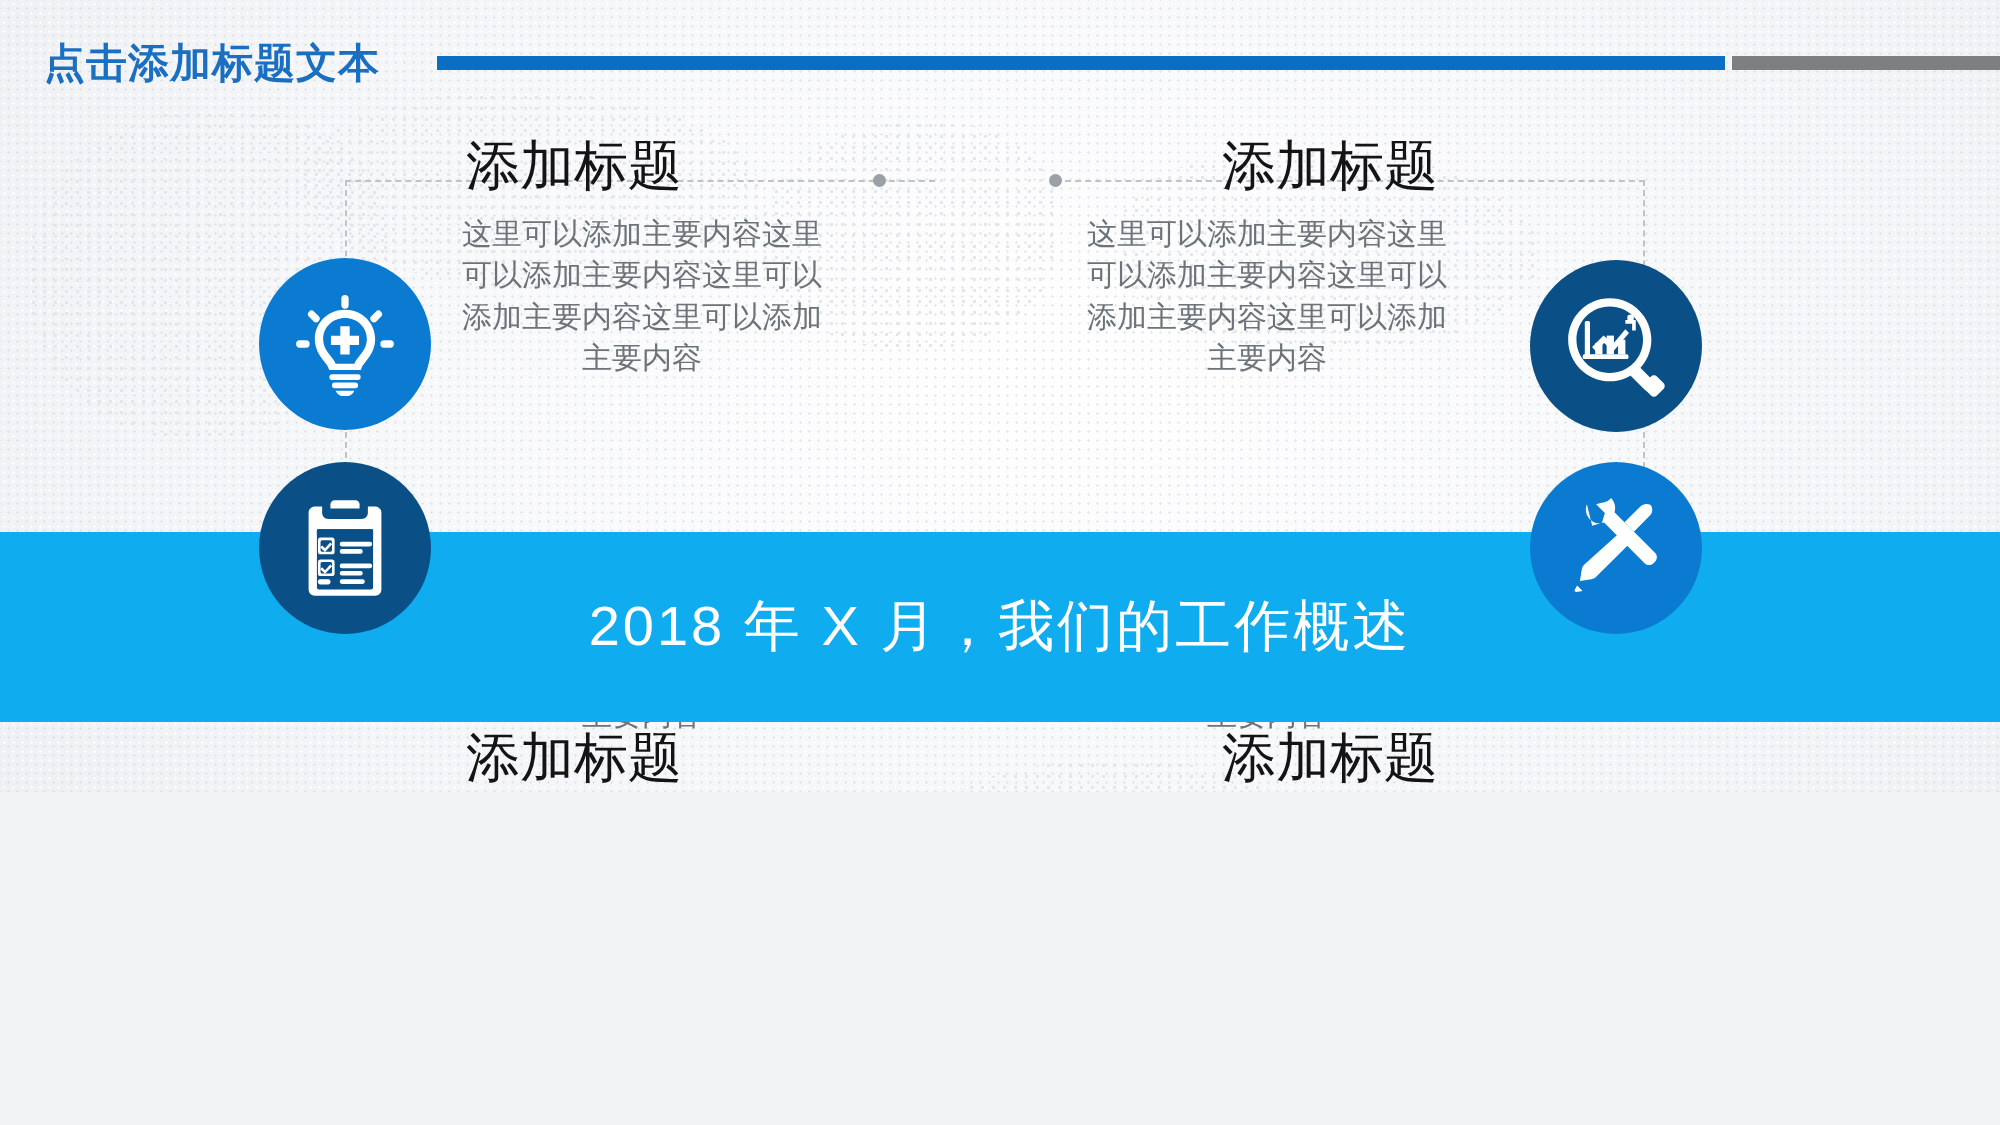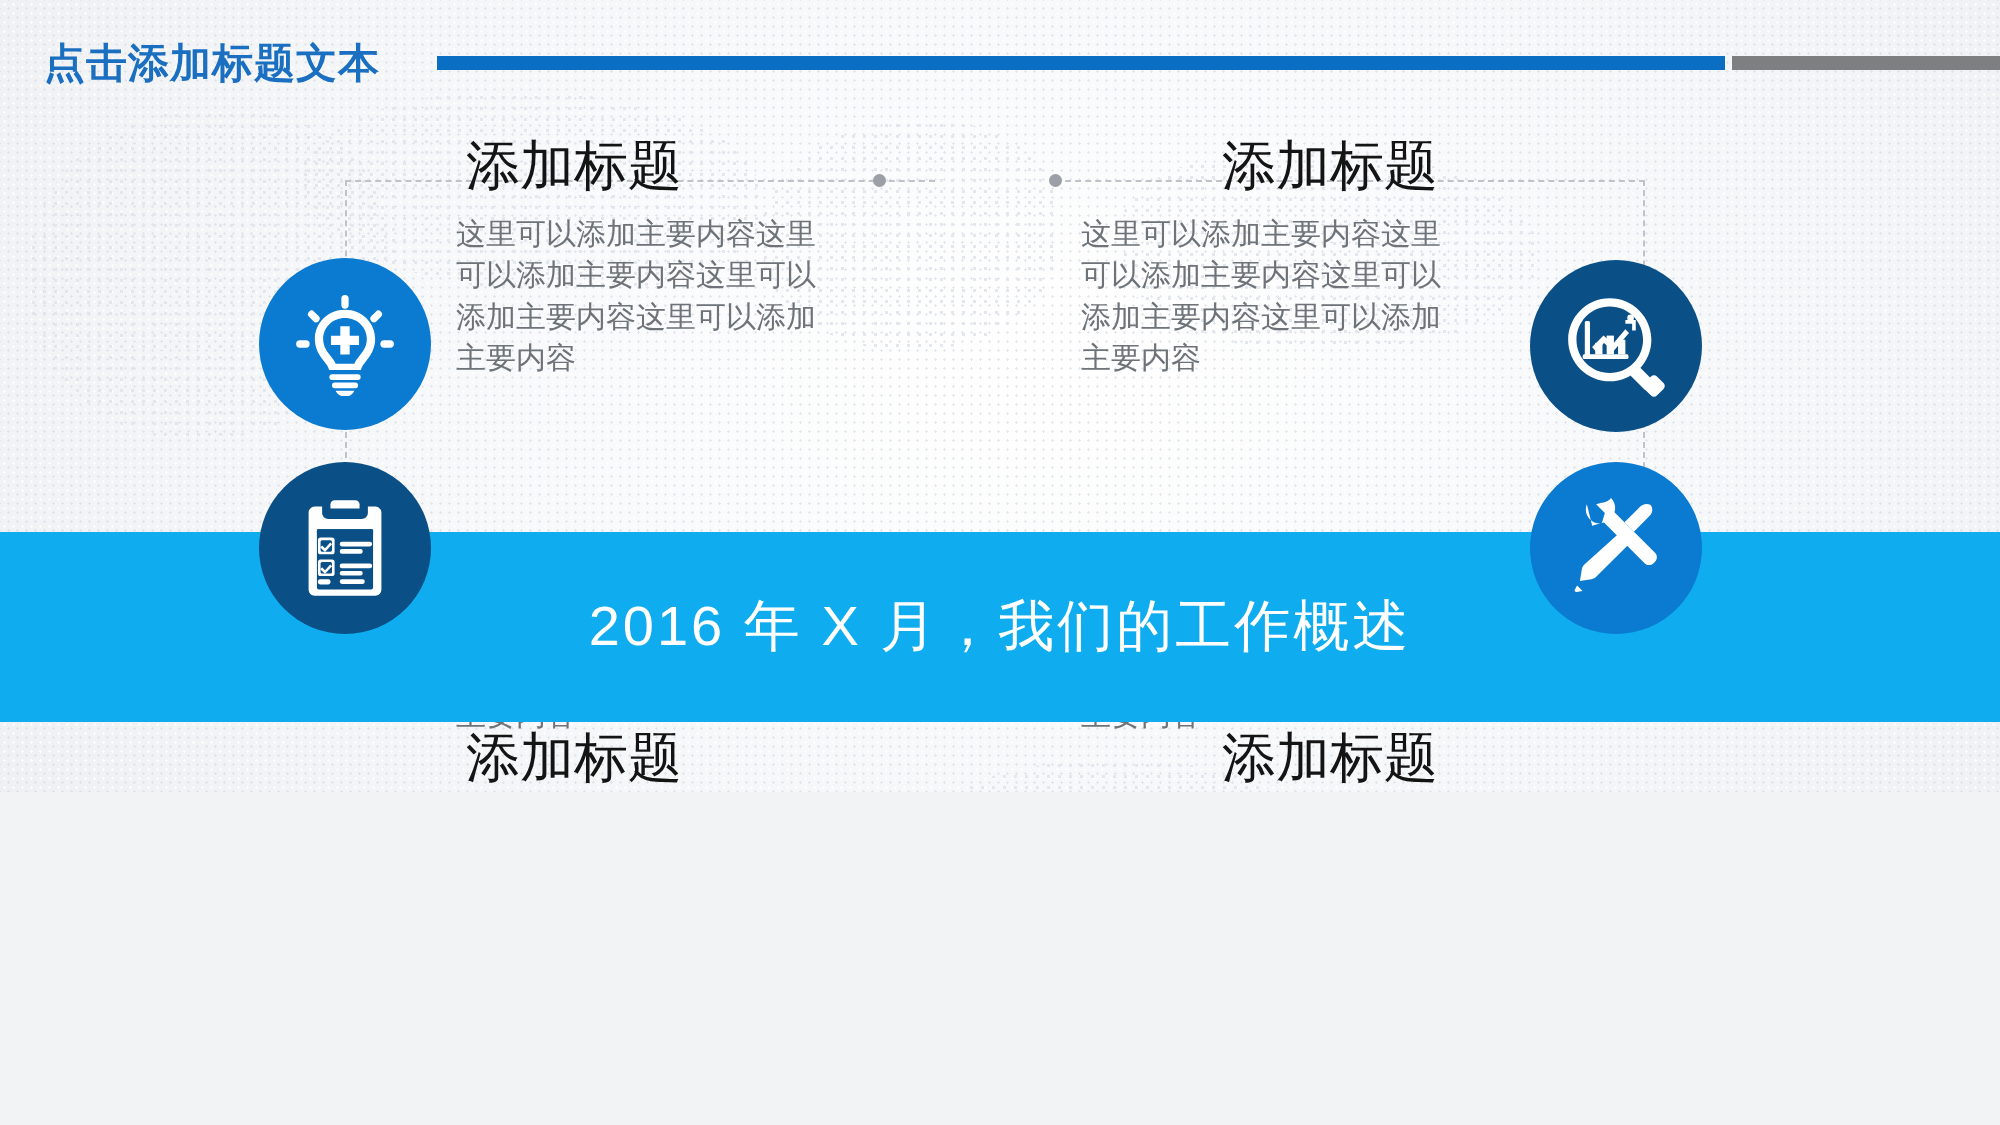--- a/index.html
+++ b/index.html
@@ -11,20 +11,21 @@
     position:relative;
   }
 
   
   #slide {
     position:absolute; inset:0;
     width:2000px; height:792px;
     background:
       radial-gradient(ellipse 1400px 900px at 52% 46%, #ffffff 0%, #f7f8fa 45%, #eceef1 100%);
     overflow:hidden;
+    text-align:center;
   }
 
   
   .dots {
     position:absolute; inset:0;
     background-image:
       radial-gradient(circle, rgba(255,255,255,.95) 1.2px, rgba(0,0,0,0) 1.4px),
       radial-gradient(circle, rgba(216,220,226,.75) 1.1px, rgba(0,0,0,0) 1.3px);
     background-size:9px 9px, 9px 9px;
     background-position:0 0, 4px 4px;
@@ -181,21 +182,21 @@
   <div class="q-body" id="body-bl">这里可以添加主要内容这里
 可以添加主要内容这里可以
 添加主要内容这里可以添加
 主要内容</div>
   <div class="q-body" id="body-br">这里可以添加主要内容这里
 可以添加主要内容这里可以
 添加主要内容这里可以添加
 主要内容</div>
 
   <div id="banner"></div>
-  <div id="banner-text">2016 年 X 月，我们的工作概述</div>
+  <div id="banner-text">2018 年 X 月，我们的工作概述</div>
 
   <div class="icon-circle" id="icon-bulb">
     <svg viewBox="0 0 100 100" fill="#ffffff" aria-hidden="true">
       <rect x="46.5" y="3" width="7" height="13" rx="3.5"></rect>
       <rect x="16.5" y="17" width="7" height="13" rx="3.5" transform="rotate(-45 20 23.5)"></rect>
       <rect x="76.5" y="17" width="7" height="13" rx="3.5" transform="rotate(45 80 23.5)"></rect>
       <rect x="3" y="46.5" width="13" height="7" rx="3.5"></rect>
       <rect x="84" y="46.5" width="13" height="7" rx="3.5"></rect>
       <path d="M50 17c-16.5 0-29 12.6-29 28.2 0 9.3 4.4 16 8.8 21.4 2.7 3.3 4.4 5.6 4.9 8.4h30.6c.5-2.8 2.2-5.1 4.9-8.4 4.4-5.4 8.8-12.1 8.8-21.4C79 29.6 66.5 17 50 17zm0 8c12 0 21 9.1 21 20.2 0 6.6-3 11.2-7 16.1-2 2.4-3.8 4.8-5 7.7H41c-1.2-2.9-3-5.3-5-7.7-4-4.9-7-9.5-7-16.1C29 34.1 38 25 50 25z"></path>
       <path d="M45.5 33h9v9h9v9h-9v9h-9v-9h-9v-9h9z"></path>

